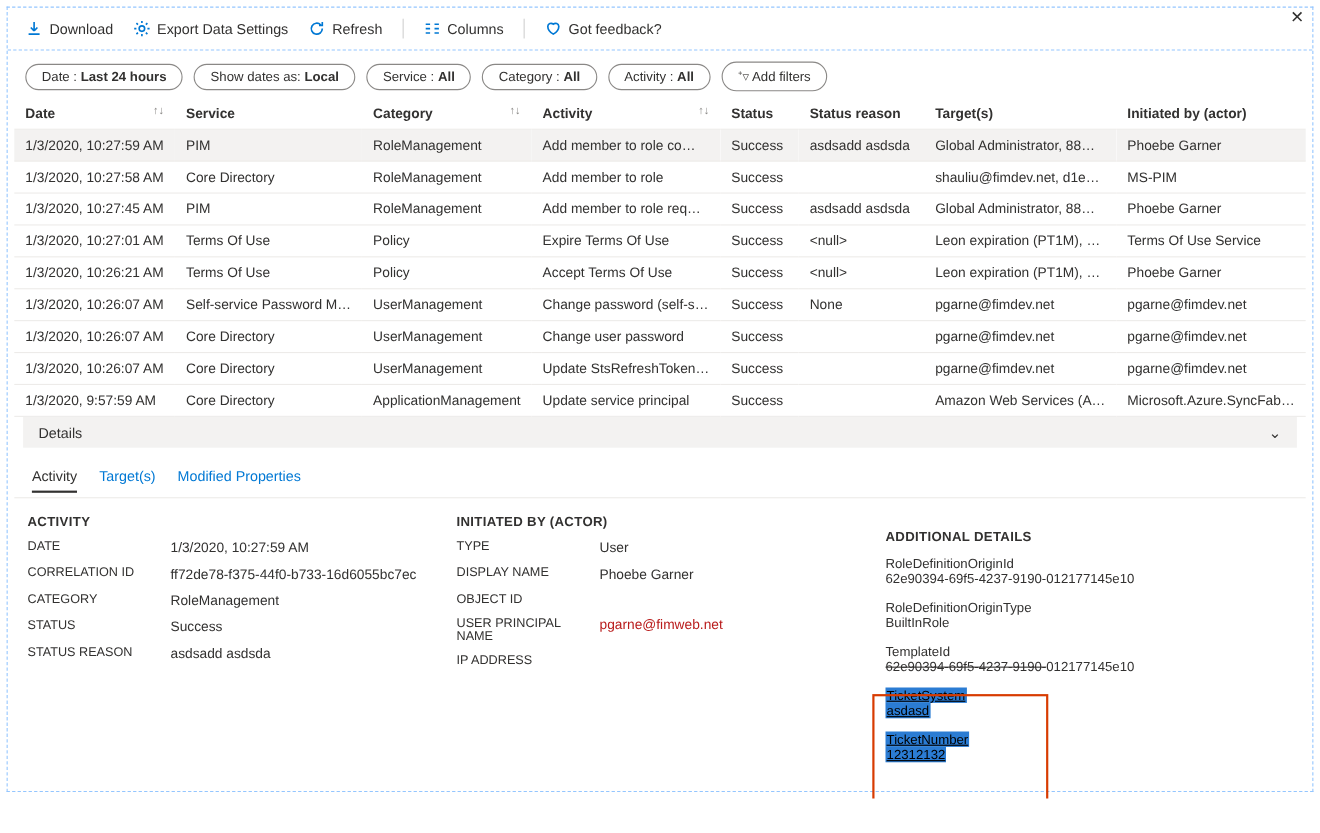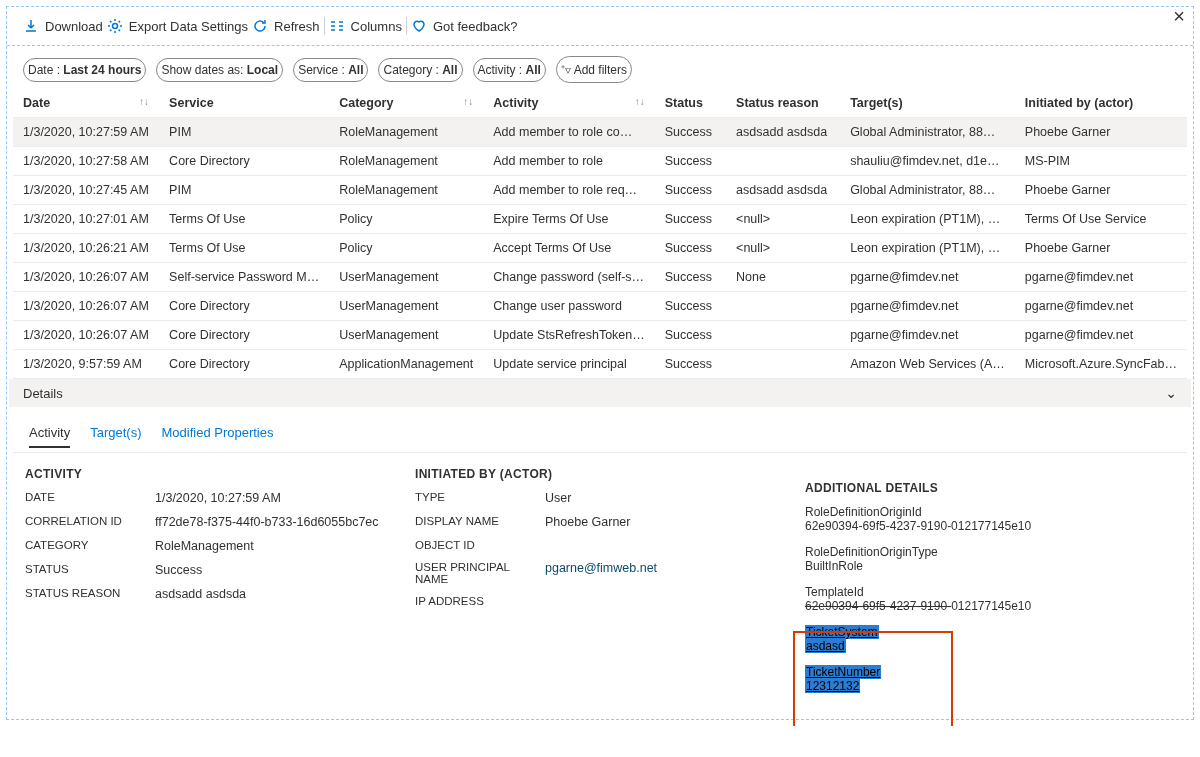--- a/index.html
+++ b/index.html
@@ -1,48 +1,48 @@
 <!DOCTYPE html>
 <html><head>
 <meta charset="utf-8">
 <style>
   * { box-sizing: border-box; margin: 0; padding: 0; font-family: "Segoe UI", Arial, sans-serif; }
   body { background: #fff; font-size: 13px; color: #323130; width: 1200px; }
 
   .page { border: 1px dashed #94c6ff; margin: 6px; position: relative; }
   .close-btn { position: absolute; right: 8px; top: -2px; font-size: 20px; color: #323130; cursor: pointer; }
 
-  .toolbar { display: flex; align-items: center; gap: 4px; padding: 10px 16px; border-bottom: 1px dashed #94c6ff; }
+  .toolbar { display: flex; align-items: center; gap: 18px; padding: 10px 16px; border-bottom: 1px dashed #94c6ff; }
   .toolbar .tb-item { display: flex; align-items: center; gap: 6px; color: #323130; cursor: pointer; }
   .toolbar .divider { width: 1px; height: 18px; background: #d0d0d0; }
   .icon { width: 16px; height: 16px; display: inline-flex; align-items: center; justify-content: center; }
 
   .filters { display: flex; gap: 10px; padding: 10px 16px 6px; align-items: center; }
-  .pill { border: 1px solid #8a8886; border-radius: 20px; padding: 4px 4px; cursor: pointer; font-size: 12px; }
+  .pill { border: 1px solid #8a8886; border-radius: 20px; padding: 4px 14px; cursor: pointer; font-size: 12px; }
   .pill b { font-weight: 600; }
 
   .table { width: calc(100% - 12px); margin: 0 6px; border-collapse: collapse; }
   .table th, .table td { text-align: left; padding: 7px 10px; font-size: 12.5px; white-space: nowrap; overflow: hidden; text-ellipsis: ellipsis; }
   .table th { font-weight: 600; border-bottom: 1px solid #edebe9; }
   .table tbody tr { border-bottom: 1px solid #edebe9; }
   .table tbody tr.selected { background: #f3f2f1; }
   .sort-icons { color: #8a8886; font-size: 10px; float: right; }
 
-  .details-bar { background: #f3f2f1; padding: 6px 14px; font-size: 13px; display: flex; justify-content: space-between; align-items: center; margin: 0 2px; }
+  .details-bar { background: #f3f2f1; padding: 6px 14px; font-size: 13px; display: flex; justify-content: space-between; align-items: center; margin: 0 14px; }
 
   .tabs { display: flex; gap: 20px; padding: 10px 16px 4px; border-bottom: 1px solid #edebe9; margin: 8px 6px 0; }
   .tab { padding-bottom: 6px; cursor: pointer; color: #0078d4; }
   .tab.active { color: #323130; border-bottom: 2px solid #323130; font-weight: 400; }
 
   .detail-grid { display: grid; grid-template-columns: 1fr 1fr 1fr; gap: 0 20px; padding: 14px 18px; }
   .section-h { font-size: 12px; font-weight: 700; letter-spacing: .3px; margin-bottom: 10px; }
   .kv { display: flex; margin-bottom: 10px; font-size: 12.5px; }
   .kv .k { width: 130px; font-weight: 400; text-transform: uppercase; font-size: 11.5px; }
   .kv .v { flex: 1; }
-  .link { color: #0c4a6e; }
+  .link { color: #b91c1c; }
 
   .ad-item { margin-bottom: 12px; font-size: 12px; }
   .hl { background: #2b7cd3; color: #000000; padding: 0 1px; text-decoration: underline; }
 
   .red-box { border: 2px solid #d83b01; position: absolute; width: 160px; height: 104px; }
 
   .chev { float:right; font-size: 14px; }
 
   svg { stroke: currentColor; fill: none; stroke-width: 1.5; }
 </style>

